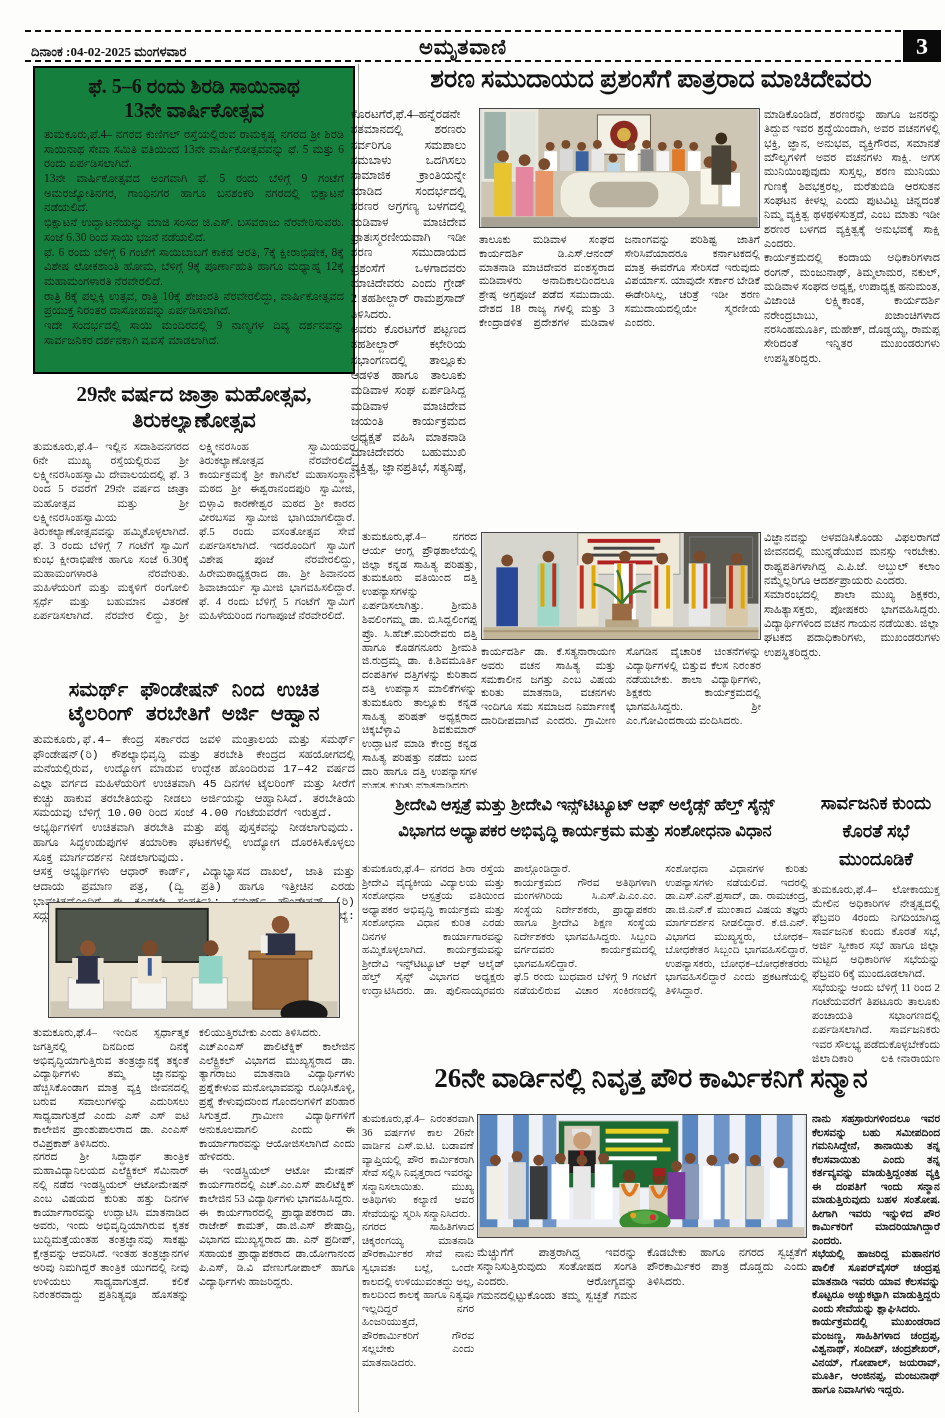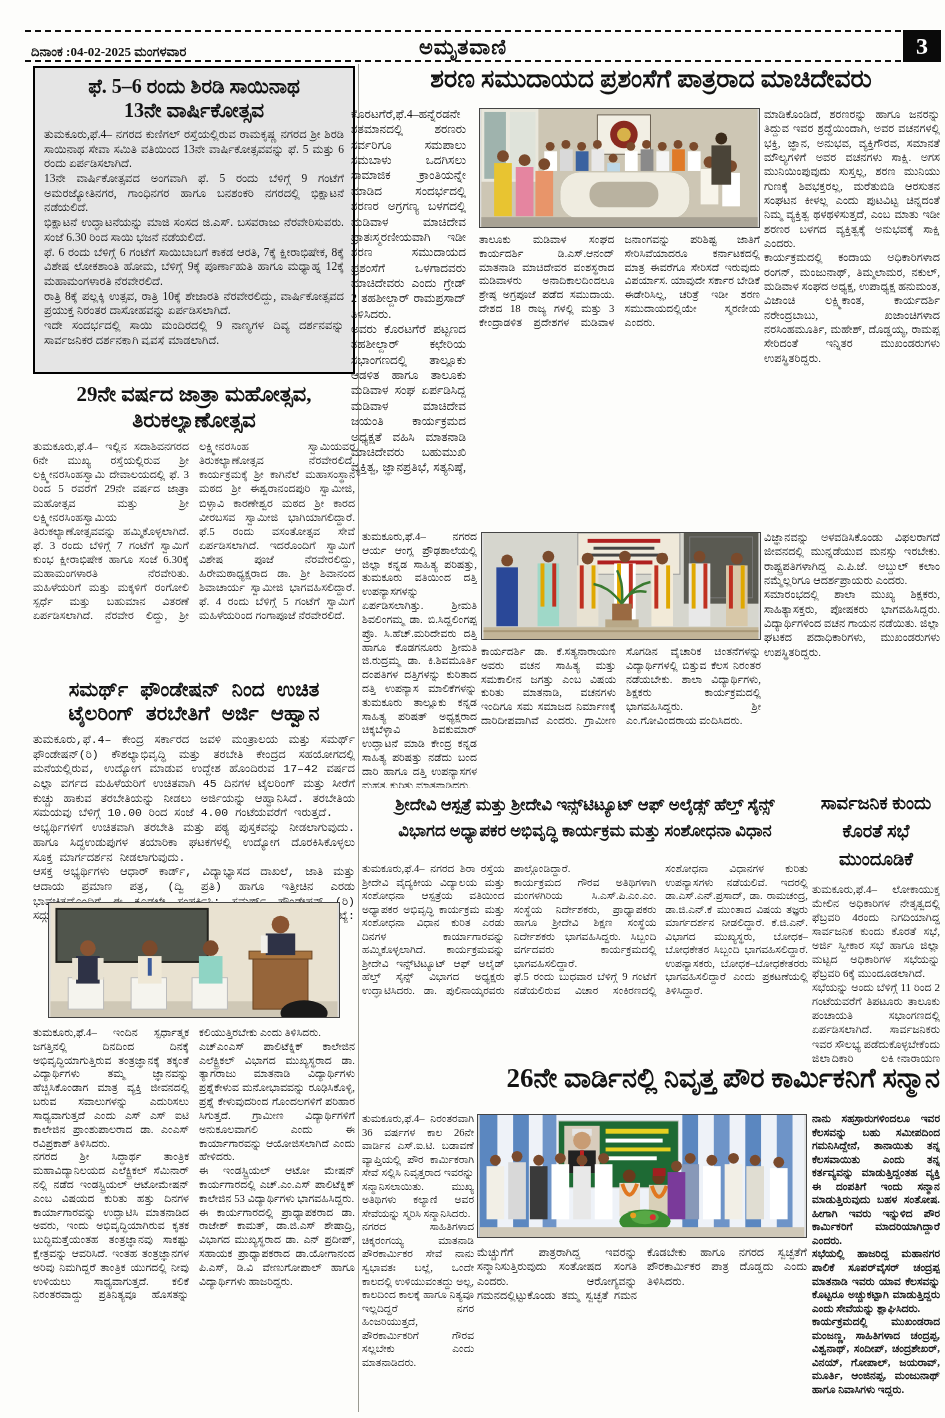--- a/index.html
+++ b/index.html
@@ -25,21 +25,21 @@
     position:absolute; left:903px; top:30px; width:38px; height:32px;
     background:#0a0a0a; color:#fff; display:flex; align-items:center; justify-content:center;
     font-size:24px; font-weight:bold; font-family:"Liberation Serif", serif;
   }
   
   .abs { position:absolute; overflow:hidden; }
   .headline { font-weight:bold; text-align:center; line-height:1.22; overflow:hidden; }
   .body-text { text-align:justify; line-height:1.28; overflow:hidden; }
   .two-col { column-count:2; column-gap:10px; }
   .three-col { column-count:3; column-gap:9px; }
-  .boxed { border:2px solid #000; padding:6px 9px 4px 9px; background:#e5e5e5; }
+  .boxed { border:2px solid #000; padding:6px 9px 4px 9px; background:#15803d; }
   .vrule { position:absolute; width:1px; background:#9a9a92; }
   figure { overflow:hidden; background:#ddd; border:1px solid #444; }
   figure svg { display:block; width:100%; height:100%; }
 </style>
 </head>
 <body>
 
 <div class="page">
 
   <div class="masthead-bar">
@@ -251,21 +251,21 @@
 ಫೆ.5 ರಂದು ಬುಧವಾರ ಬೆಳಿಗ್ಗೆ 9 ಗಂಟೆಗೆ ನಡೆಯಲಿರುವ ವಿಚಾರ ಸಂಕಿರಣದಲ್ಲಿ ಸಂಶೋಧನಾ ವಿಧಾನಗಳ ಕುರಿತು ಉಪನ್ಯಾಸಗಳು ನಡೆಯಲಿವೆ. ಇದರಲ್ಲಿ ಡಾ.ಎಸ್.ಎನ್.ಪ್ರಸಾದ್, ಡಾ. ರಾಮಚಂದ್ರ, ಡಾ.ಜಿ.ಎನ್.ಕೆ ಮುಂತಾದ ವಿಷಯ ತಜ್ಞರು ಮಾರ್ಗದರ್ಶನ ನೀಡಲಿದ್ದಾರೆ. ಕೆ.ಜಿ.ಎನ್. ವಿಭಾಗದ ಮುಖ್ಯಸ್ಥರು, ಬೋಧಕ–ಬೋಧಕೇತರ ಸಿಬ್ಬಂದಿ ಭಾಗವಹಿಸಲಿದ್ದಾರೆ. ಉಪನ್ಯಾಸಕರು, ಬೋಧಕ–ಬೋಧಕೇತರರು ಭಾಗವಹಿಸಲಿದ್ದಾರೆ ಎಂದು ಪ್ರಕಟಣೆಯಲ್ಲಿ ತಿಳಿಸಿದ್ದಾರೆ.</div>
 
   <div class="abs" style="left:812px; top:790px; width:128px; height:288px;">
     <div class="headline pre" style="font-size:18px; line-height:1.55;">ಸಾರ್ವಜನಿಕ ಕುಂದು
 ಕೊರತೆ ಸಭೆ
 ಮುಂದೂಡಿಕೆ</div>
     <div class="body-text pre" style="font-size:11px; margin-top:8px; height:180px;">ತುಮಕೂರು,ಫೆ.4– ಲೋಕಾಯುಕ್ತ ಮೇಲಿನ ಅಧಿಕಾರಿಗಳ ನೇತೃತ್ವದಲ್ಲಿ ಫೆಬ್ರವರಿ 4ರಂದು ನಿಗದಿಯಾಗಿದ್ದ ಸಾರ್ವಜನಿಕ ಕುಂದು ಕೊರತೆ ಸಭೆ, ಅರ್ಜಿ ಸ್ವೀಕಾರ ಸಭೆ ಹಾಗೂ ಜಿಲ್ಲಾ ಮಟ್ಟದ ಅಧಿಕಾರಿಗಳ ಸಭೆಯನ್ನು ಫೆಬ್ರವರಿ 6ಕ್ಕೆ ಮುಂದೂಡಲಾಗಿದೆ.
 ಸಭೆಯನ್ನು ಅಂದು ಬೆಳಿಗ್ಗೆ 11 ರಿಂದ 2 ಗಂಟೆಯವರೆಗೆ ತಿಪಟೂರು ತಾಲೂಕು ಪಂಚಾಯತಿ ಸಭಾಂಗಣದಲ್ಲಿ ಏರ್ಪಡಿಸಲಾಗಿದೆ. ಸಾರ್ವಜನಿಕರು ಇವರ ಸೌಲಭ್ಯ ಪಡೆದುಕೊಳ್ಳಬೇಕೆಂದು ಜಿಲ್ಲಾಧಿಕಾರಿ ಲಕ್ಷ್ಮೀನಾರಾಯಣ ತಿಳಿಸಿದ್ದಾರೆ.</div>
   </div>
 
-  <div class="abs headline" style="left:362px; top:1062px; width:578px; height:44px; font-size:27px; white-space:nowrap;text-align:right;">26ನೇ ವಾರ್ಡಿನಲ್ಲಿ  ನಿವೃತ್ತ ಪೌರ ಕಾರ್ಮಿಕನಿಗೆ ಸನ್ಮಾನ</div>
+  <div class="abs headline" style="left:362px; top:1062px; width:578px; height:44px; font-size:27px; white-space:nowrap;">26ನೇ ವಾರ್ಡಿನಲ್ಲಿ  ನಿವೃತ್ತ ಪೌರ ಕಾರ್ಮಿಕನಿಗೆ ಸನ್ಮಾನ</div>
 
   <div class="abs body-text pre" style="left:362px; top:1112px; width:112px; height:300px; font-size:10.6px;">ತುಮಕೂರು,ಫೆ.4– ನಿರಂತರವಾಗಿ 36 ವರ್ಷಗಳ ಕಾಲ 26ನೇ ವಾರ್ಡಿನ ಎಸ್.ಐ.ಟಿ. ಬಡಾವಣೆ ವ್ಯಾಪ್ತಿಯಲ್ಲಿ ಪೌರ ಕಾರ್ಮಿಕರಾಗಿ ಸೇವೆ ಸಲ್ಲಿಸಿ ನಿವೃತ್ತರಾದ ಇವರನ್ನು ಸನ್ಮಾನಿಸಲಾಯಿತು. ಮುಖ್ಯ ಅತಿಥಿಗಳು ಕಲ್ಯಾಣಿ ಅವರ ಸೇವೆಯನ್ನು ಸ್ಮರಿಸಿ ಸನ್ಮಾನಿಸಿದರು.
 ನಗರದ ಸಾಹಿತಿಗಳಾದ ಚಿಕ್ಕರಂಗಯ್ಯ ಮಾತನಾಡಿ ಪೌರಕಾರ್ಮಿಕರ ಸೇವೆ ನಾನು ಸ್ವಭಾವತಃ ಬಲ್ಲೆ, ಒಂದೇ ಕಾಲದಲ್ಲಿ ಉಳಿಯುವಂತದ್ದು ಅಲ್ಲ, ಕಾಲದಿಂದ ಕಾಲಕ್ಕೆ ಹಾಗೂ ನಿತ್ಯವೂ ಇಲ್ಲದಿದ್ದರೆ ನಗರ ಹಿಂಜರಿಯುತ್ತದೆ, ಪೌರಕಾರ್ಮಿಕರಿಗೆ ಗೌರವ ಸಲ್ಲಬೇಕು ಎಂದು ಮಾತನಾಡಿದರು.</div>
 
   <figure class="abs" style="left:477px; top:1114px; width:330px; height:124px;">
     <svg viewBox="0 0 330 124">
       <rect width="330" height="124" fill="#eef2f8"></rect>
       <g>
         <rect x="0" y="0" width="18" height="124" fill="#5b87c0"></rect>
           <rect x="34" y="0" width="16" height="124" fill="#5b87c0"></rect>

